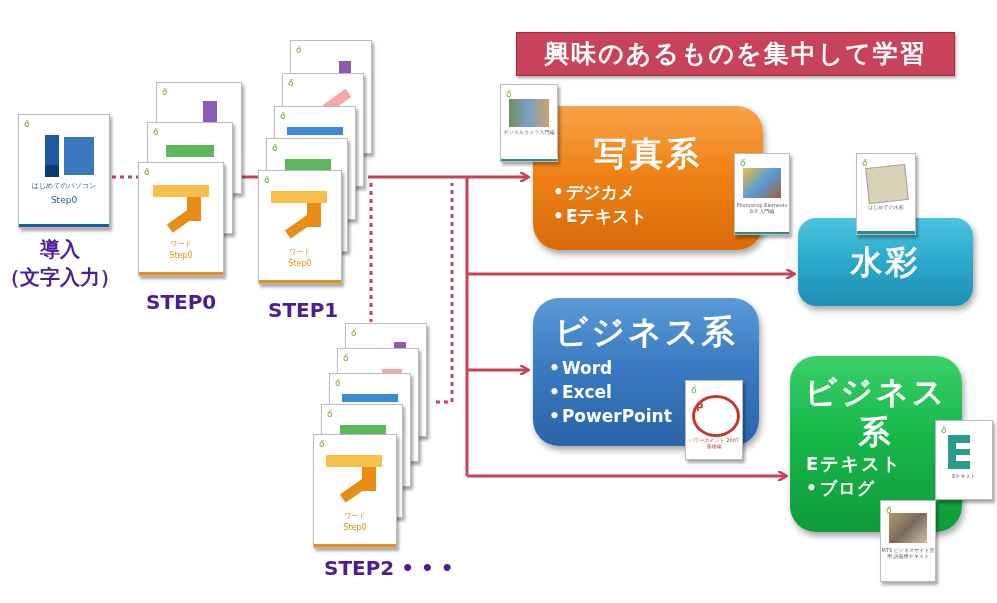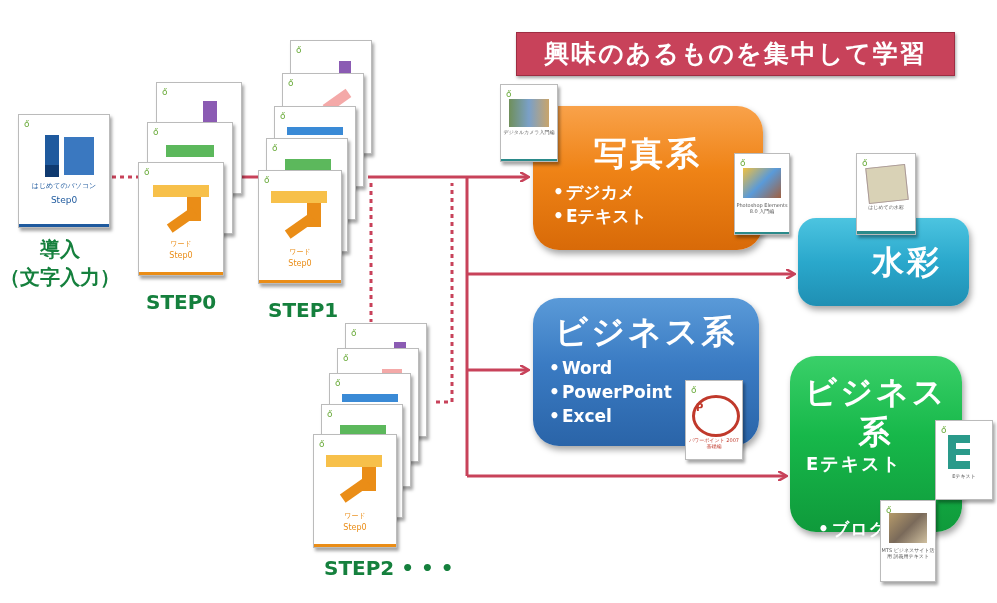--- a/index.html
+++ b/index.html
@@ -13,28 +13,28 @@
   .box .title{font-size:33px;text-align:center;letter-spacing:3px;line-height:40px;}
   .box ul{list-style:none;margin:0;padding:0;}
   .box li{font-size:17px;line-height:24px;}
   .box li::before{content:"•";margin-right:2px;}
   .photo{left:533px;top:106px;width:230px;height:144px;background:linear-gradient(#f9a24a,#ef8316 45%,#d86a08);}
   .photo .title{margin-top:28px;}
   .photo ul{padding-left:20px;margin-top:6px;}
   .biz{left:533px;top:298px;width:226px;height:148px;background:linear-gradient(#5a9ad8,#3a7bc3 45%,#2a64a8);}
   .biz .title{margin-top:14px;}
   .biz ul{padding-left:16px;margin-top:4px;}
-  .water{left:798px;top:218px;width:124px;height:88px;border-radius:18px;background:linear-gradient(#4cc4e0,#2aa8cc 50%,#1f8fb3);padding-left:47px;}
+  .water{left:798px;top:218px;width:175px;height:88px;border-radius:18px;background:linear-gradient(#4cc4e0,#2aa8cc 50%,#1f8fb3);}
   .water .title{line-height:88px;font-size:32px;}
   .net{left:790px;top:356px;width:172px;height:176px;background:linear-gradient(#3ad069,#17b84a 45%,#0f9a3b);}
   .net .title{margin-top:16px;font-size:32px;}
   .net .sub{font-size:18px;padding-left:16px;line-height:24px;letter-spacing:2px;}
-  .net ul{padding-left:28px;margin-top:41px;}
+  .net ul{padding-left:16px;}
   .net li{font-size:17px;line-height:24px;letter-spacing:1px;}
-  .label{color:#15803d;font-size:20px;}
+  .label{color:#4c1d95;font-size:20px;}
   
   .book{position:absolute;background:#fff;border:1px solid #bbb;box-shadow:2px 3px 3px rgba(0,0,0,.35);}
   .book .logo{position:absolute;left:5px;top:4px;width:8px;height:10px;color:#6aab3a;font-size:9px;line-height:10px;}
   .book .bar{position:absolute;left:0;bottom:0;width:100%;height:3px;}
   .book .blk{position:absolute;}
   .book .small{position:absolute;font-size:7px;color:#555;text-align:center;width:100%;}
 </style>
 </head>
 <body>
 
@@ -177,22 +177,22 @@
   <span class="logo">ő</span>
   <div class="blk" style="left:10px;top:12px;width:38px;height:34px;background:#d9d2b6;border:1px solid #a99;transform:rotate(-6deg);"></div>
   <div class="small" style="top:50px;font-size:5px;">はじめての水彩</div>
   <div class="bar" style="background:#2b8a8a;height:3px;"></div>
 </div>
 
 <div class="abs box biz">
   <div class="title">ビジネス系</div>
   <ul>
     <li>Word</li>
+    <li>Excel</li>
     <li>PowerPoint</li>
-    <li>Excel</li>
   </ul>
 </div>
 <div class="book" style="left:685px;top:380px;width:56px;height:78px;">
   <span class="logo">ő</span>
   <div class="blk" style="left:6px;top:14px;width:42px;height:36px;border-radius:50%;background:#fff;border:3px solid #c0392b;"></div>
   <div class="blk" style="left:10px;top:22px;width:36px;height:10px;color:#c0392b;font-size:10px;font-weight:bold;line-height:10px;">P</div>
   <div class="small" style="top:56px;font-size:5px;color:#c0392b;">パワーポイント 2007 基礎編</div>
 </div>
 
 <div class="abs box net">

